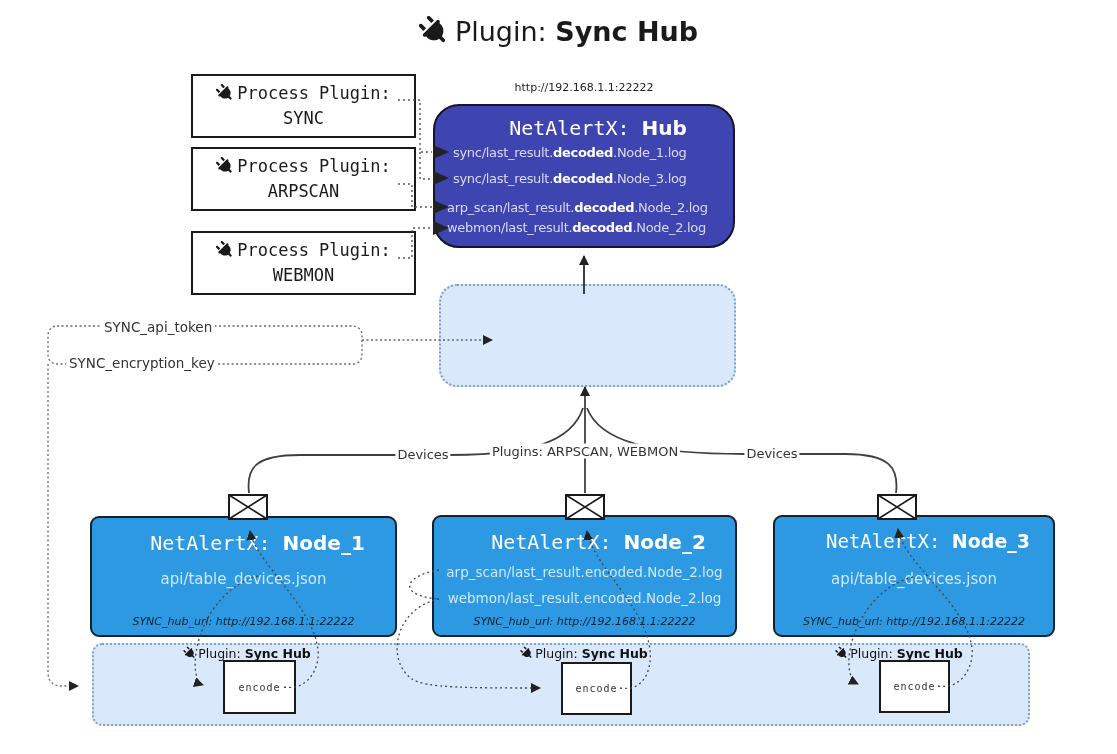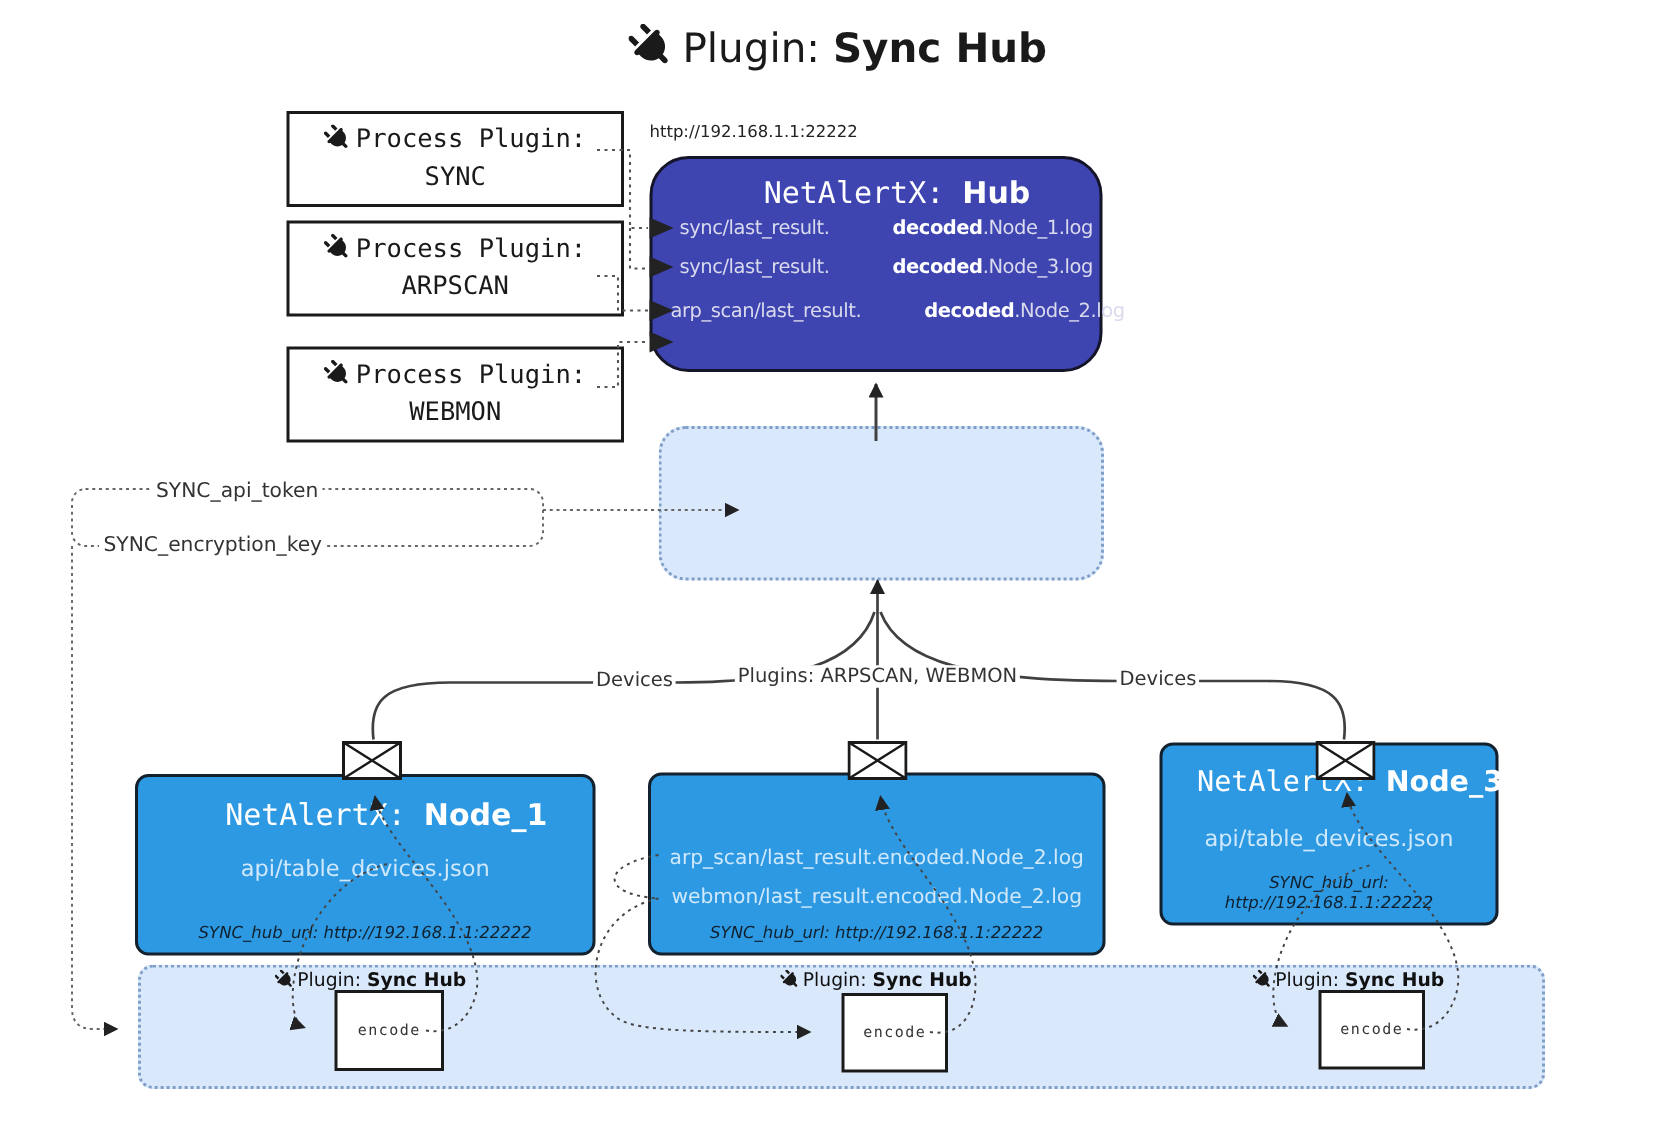--- a/index.html
+++ b/index.html
@@ -13,28 +13,28 @@
   .title .plug{width:30px;height:30px;vertical-align:-5px;margin-right:6px;}
   .title b{font-weight:bold;}
 
   
   .pbox{left:177px;width:221px;height:60px;background:#fff;border:2px solid #1a1a1a;
         display:flex;flex-direction:column;align-items:center;justify-content:center;
         font-size:17px;line-height:25px;}
   .pbox .plug{width:18px;height:18px;vertical-align:-3px;margin-right:3px;}
 
   
-  .huburl{left:433px;top:81px;width:302px;font-size:11px;color:#222;}
+  .huburl{left:433px;top:81px;width:302px;text-align:center;font-size:11px;color:#222;}
   .hub{left:433px;top:104px;width:302px;height:144px;background:#3e44b0;border:2px solid #15152a;
        border-radius:26px;box-sizing:border-box;}
   .hub-title{position:absolute;top:10px;left:0;width:100%;text-align:center;color:#ffffff;font-size:20px;}
   .hub-title b{font-family:"DejaVu Sans",sans-serif;font-weight:bold;text-align:center;}
   .hline{position:absolute;left:18px;width:280px;height:18px;font-size:13px;letter-spacing:-0.3px;
          color:#d9daee;white-space:nowrap;}
-  .hline b{color:#ffffff;margin-left:42px;}
+  .hline b{color:#ffffff;}
 
   
   .dec-wrap{left:439px;top:284px;width:297px;height:103px;background:#dae8fc;
             border:2px dotted #7f9fc9;border-radius:18px;box-sizing:border-box;}
   .dec-box{left:505px;top:295px;width:162px;height:83px;background:#fff;border:2px solid #1a1a1a;
            box-sizing:border-box;display:flex;align-items:center;justify-content:center;font-size:16px;}
 
   
   .tok{font-size:13.5px;color:#333;background:#fff;padding:0 3px;white-space:nowrap;z-index:3;}
 
@@ -102,20 +102,21 @@
     <div>WEBMON</div>
   </div>
 
   <div class="abs huburl">http://192.168.1.1:22222</div>
 
   <div class="abs hub under">
     <div class="hub-title mono"><span>NetAlertX: </span><b>Hub</b></div>
     <div class="hline" style="top:39px"><span>sync/last_result.</span><b>decoded</b><span>.Node_1.log</span></div>
     <div class="hline" style="top:65px"><span>sync/last_result.</span><b>decoded</b><span>.Node_3.log</span></div>
     <div class="hline" style="top:94px;left:12px"><span>arp_scan/last_result.</span><b>decoded</b><span>.Node_2.log</span></div>
+    <div class="hline" style="top:114px;left:12px"><span>webmon/last_result.</span><b>decoded</b><span>.Node_2.log</span></div>
   </div>
 
   <div class="abs dec-wrap under"></div>
   <div class="abs dec-box mono">
       <span>decode</span>
     </div>
 
   <div class="abs tok" style="left:101px;top:319px">SYNC_api_token</div>
   <div class="abs tok" style="left:66px;top:355px">SYNC_encryption_key</div>
 
@@ -123,26 +124,27 @@
   <div class="abs elab" style="left:585px;top:451px">Plugins: ARPSCAN, WEBMON</div>
   <div class="abs elab" style="left:772px;top:453px">Devices</div>
 
   <div class="abs node under" style="left:90px;top:516px;width:307px;height:121px">
     <div class="node-title mono"><span>NetAlertX: </span><b>Node_1</b></div>
     <div class="nfile" style="top:52px;font-size:15px">api/table_devices.json</div>
     <div class="nurl">SYNC_hub_url: http://192.168.1.1:22222</div>
   </div>
 
   <div class="abs node under" style="left:432px;top:515px;width:305px;height:122px">
+    <div class="node-title mono"><span>NetAlertX: </span><b>Node_2</b></div>
     <div class="nfile" style="top:47px;font-size:13.5px">arp_scan/last_result.encoded.Node_2.log</div>
     <div class="nfile" style="top:73px;font-size:13.5px">webmon/last_result.encoded.Node_2.log</div>
     <div class="nurl">SYNC_hub_url: http://192.168.1.1:22222</div>
   </div>
 
-  <div class="abs node under" style="left:773px;top:495px;width:226px;height:122px">
+  <div class="abs node under" style="left:773px;top:515px;width:282px;height:122px">
     <div class="node-title mono" style="font-size:19px"><span>NetAlertX: </span><b>Node_3</b></div>
     <div class="nfile" style="top:53px;font-size:15px">api/table_devices.json</div>
     <div class="nurl">SYNC_hub_url: http://192.168.1.1:22222</div>
   </div>
 
   <div class="abs env" style="left:228px;top:494px">
     <svg width="40" height="26">
         <rect x="1" y="1" width="38" height="24" fill="#fff" stroke="#1a1a1a" stroke-width="2"></rect>
         <path d="M1,1 L39,25 M39,1 L1,25" stroke="#1a1a1a" stroke-width="1.6" fill="none"></path>
       </svg>

